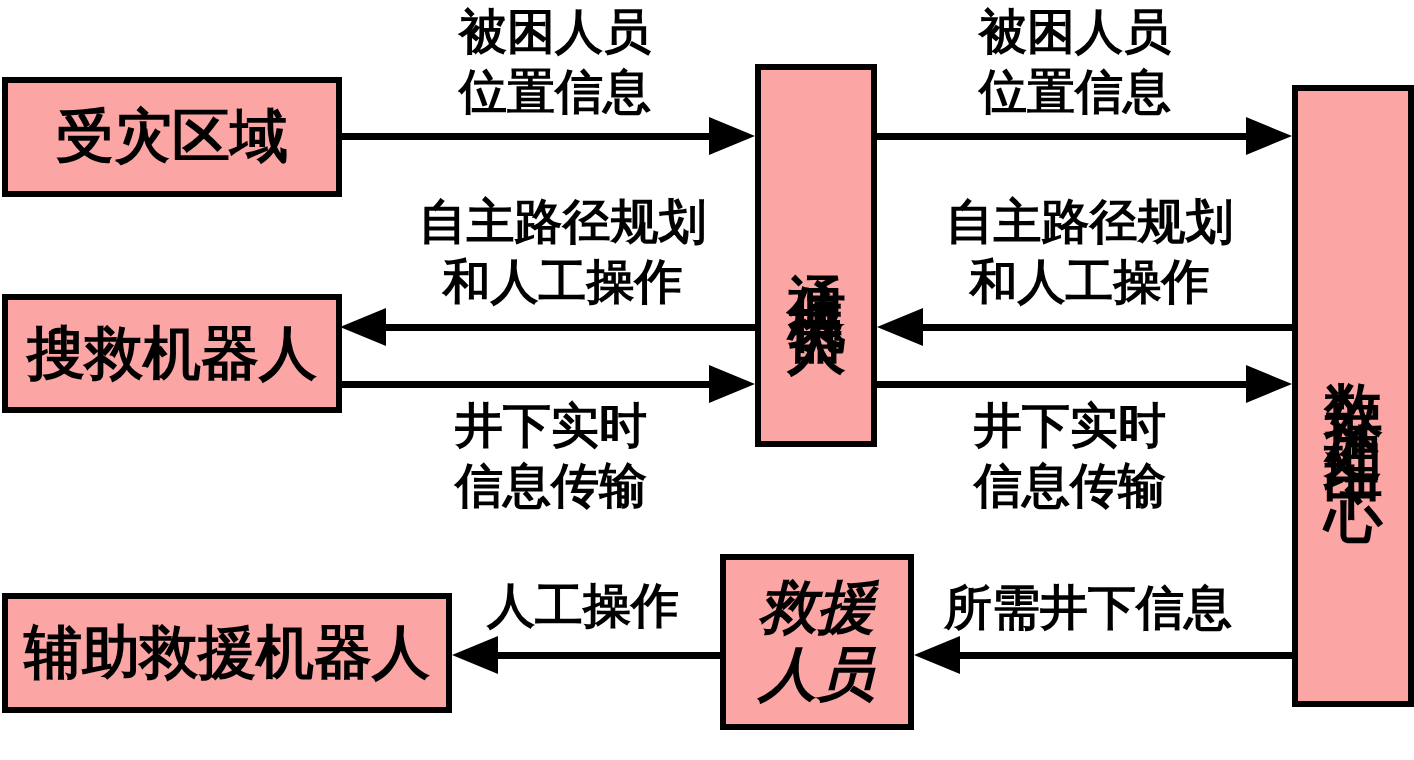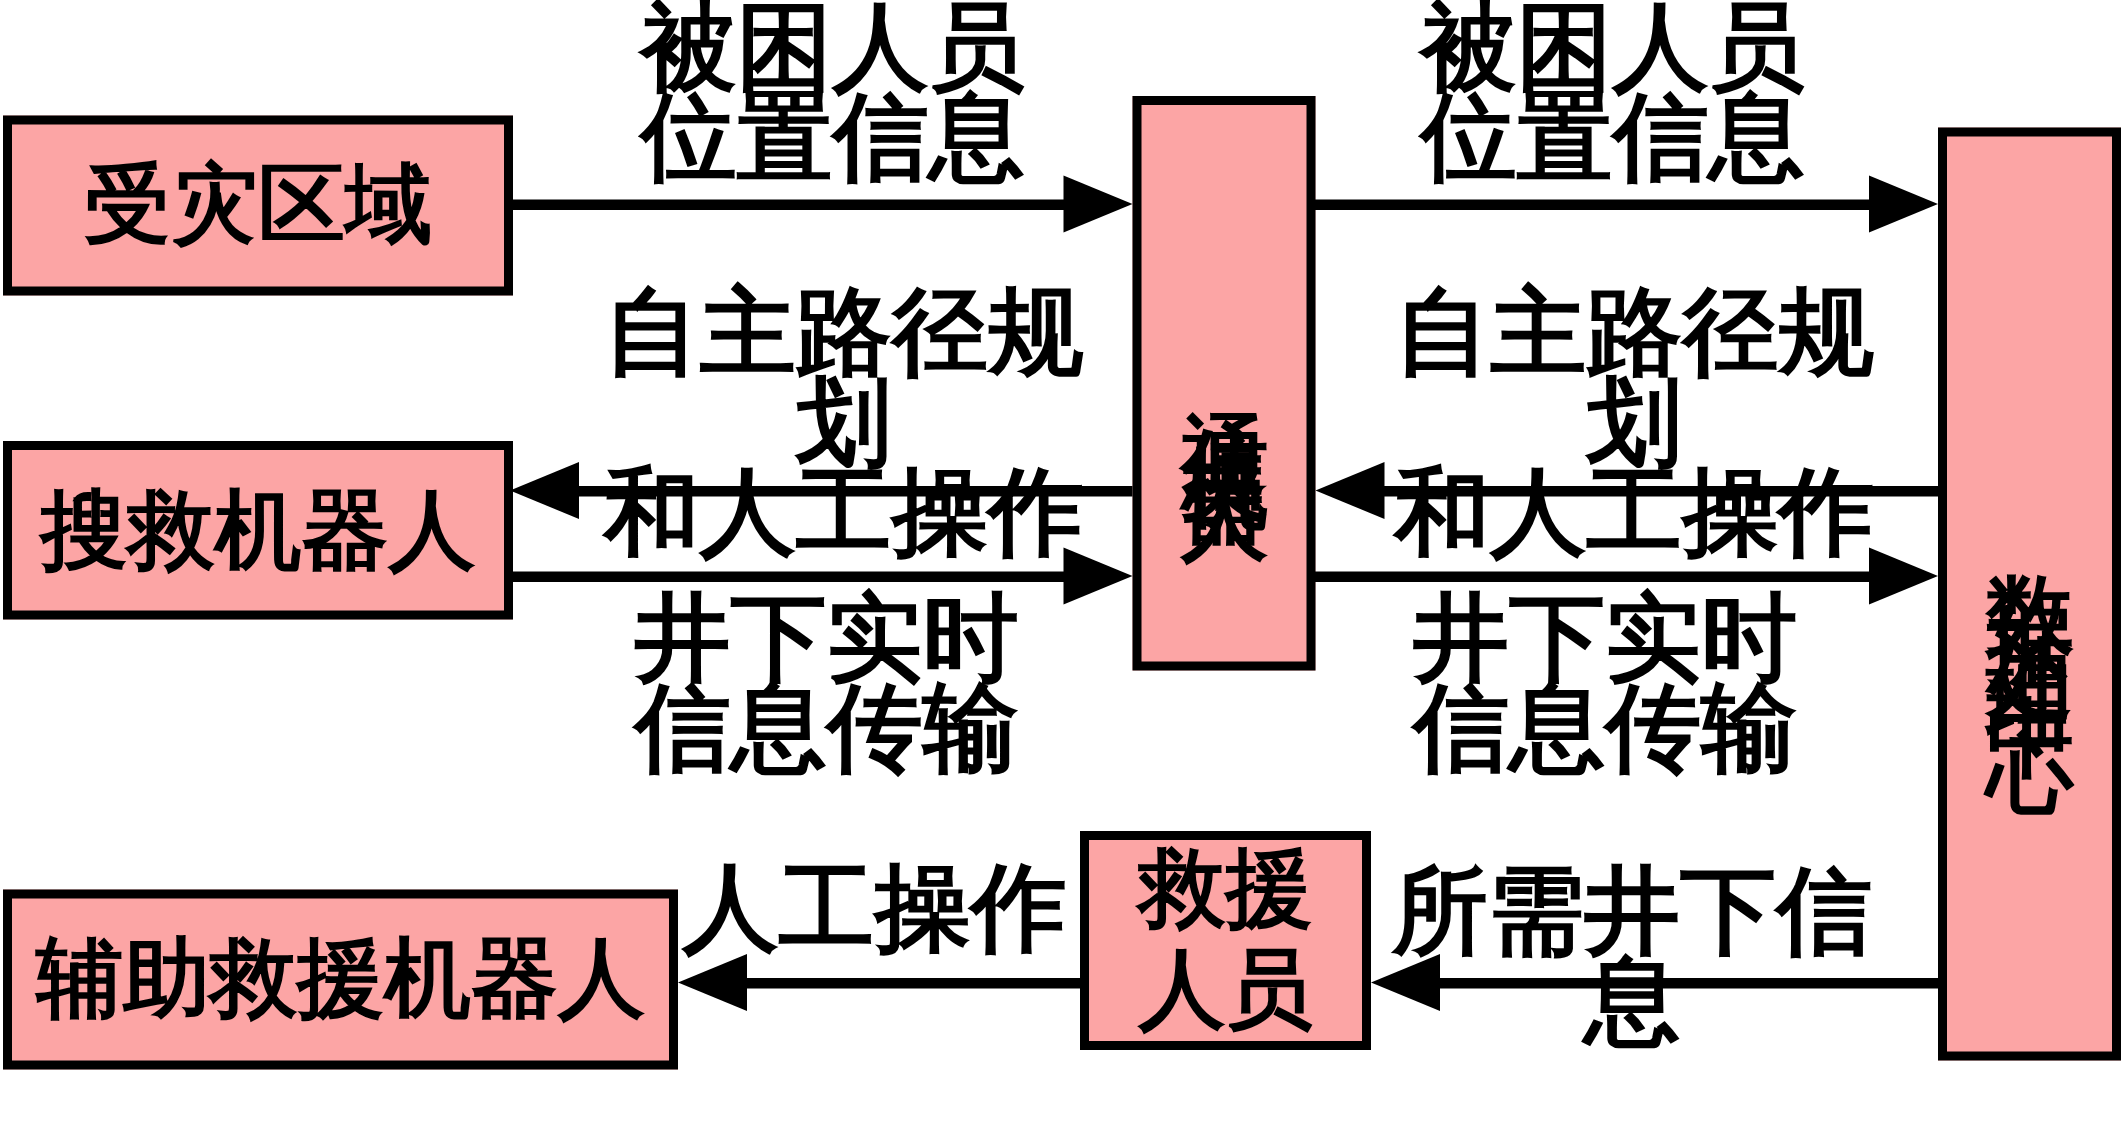--- a/index.html
+++ b/index.html
@@ -27,31 +27,31 @@
     box-sizing: border-box;
     font-size: 58px;
     font-weight: bold;
     line-height: 1.1;
     text-align: center;
     white-space: pre-line;
   }
   .box-disaster   { left: 2px;    top: 77px;  width: 340px; height: 120px; }
   .box-searchbot  { left: 2px;    top: 294px; width: 340px; height: 119px; }
   .box-auxbot     { left: 2px;    top: 593px; width: 450px; height: 120px; }
-  .box-rescuers   { left: 720px;  top: 554px; width: 194px; height: 146px; line-height: 1.15; }
+  .box-rescuers   { left: 720px;  top: 554px; width: 194px; height: 176px; line-height: 1.15; font-style: italic; }
   .box-vertical {
     writing-mode: vertical-rl;
     text-orientation: upright;
   }
   .box-commbot    { left: 755px;  top: 64px;  width: 122px; height: 383px; letter-spacing: 12px; }
   .box-datacenter { left: 1292px; top: 85px;  width: 122px; height: 622px; letter-spacing: 20px; }
   
   .lbl {
     position: absolute;
-    font-size: 64px;
+    font-size: 48px;
     font-weight: bold;
     line-height: 60px;
     text-align: center;
     white-space: pre-line;
   }
   .lbl-trapped-l  { left: 410px; top: 2px;   width: 290px; }
   .lbl-trapped-r  { left: 930px; top: 2px;   width: 290px; }
   .lbl-path-l     { left: 380px; top: 192px; width: 365px; }
   .lbl-path-r     { left: 907px; top: 192px; width: 365px; }
   .lbl-realtime-l { left: 406px; top: 396px; width: 290px; }

